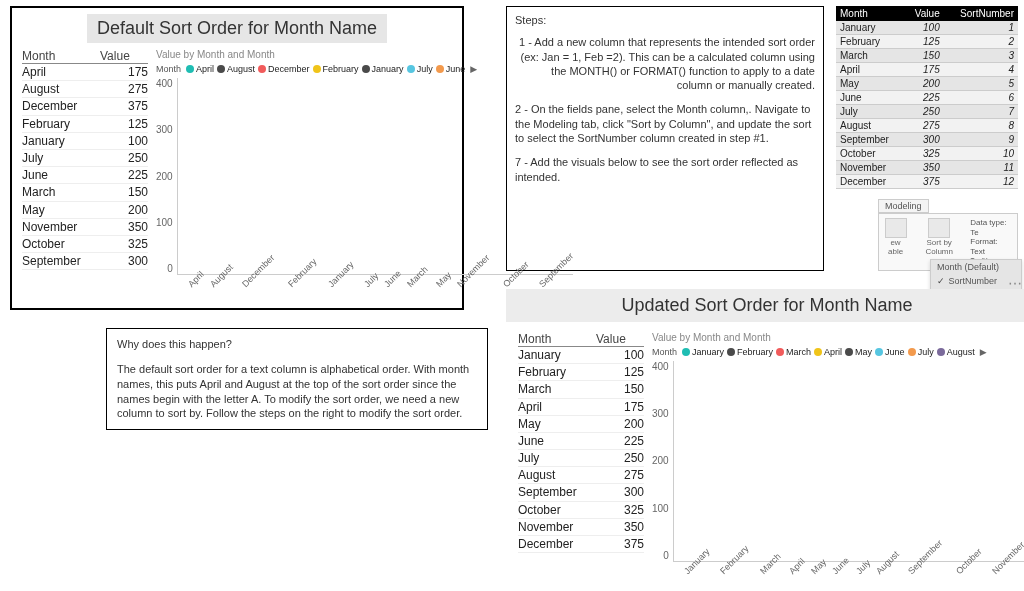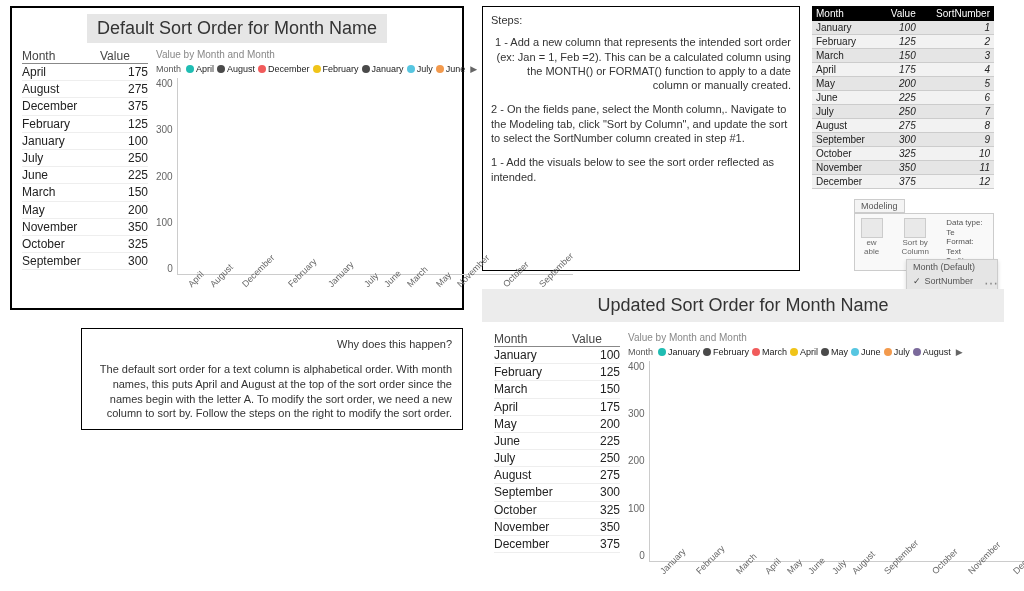--- a/index.html
+++ b/index.html
@@ -57,22 +57,22 @@
     border-left:1px solid #ccc; border-bottom:1px solid #ccc;
     padding:0 2px;
   }
   .bar-col { flex:1; display:flex; flex-direction:column; align-items:center;}
   .bar { width:100%; }
   .x-labels { display:flex; gap:4px; margin-top:2px; margin-left:22px;}
   .x-lab { flex:1; font-size:9px; color:#666; text-align:center; transform:rotate(-45deg); transform-origin:top left; white-space:nowrap; position:relative; left:8px; top:6px; height:26px;}
   
   .explain-box {
     border:1px solid #000;
-    width:360px; margin-left:71px; margin-top:18px; padding:8px 10px;
-    font-size:11px; line-height:1.35; color:#333;text-align:right;
+    width:360px; margin-left:96px; margin-top:18px; padding:8px 10px;
+    font-size:11px; line-height:1.35; color:#333;
   }
   .steps-box {
     border:1px solid #000;
     width:300px; padding:6px 8px;
     font-size:11px; line-height:1.3; color:#333;
   }
   .steps-box .h{ font-size:11px;}
   
   .data-table {
     width:182px; font-size:10px; border-collapse:collapse;
@@ -283,21 +283,21 @@
       <div>The default sort order for a text column is alphabetical order. With month names, this puts April and August at the top of the sort order since the names begin with the letter A. To modify the sort order, we need a new column to sort by. Follow the steps on the right to modify the sort order.</div>
     </div>
   </div>
 
   <div style="flex:1; display:flex; flex-direction:column;">
     <div style="display:flex; gap:12px;">
       <div class="steps-box">
         <div class="h">Steps:</div>
         <div style="margin-top:8px;text-align:right;">1 - Add a new column that represents the intended sort order (ex: Jan = 1, Feb =2). This can be a calculated column using the MONTH() or FORMAT() function to apply to a date column or manually created.</div>
         <div style="margin-top:10px;">2 - On the fields pane, select the Month column,. Navigate to the Modeling tab, click "Sort by Column", and update the sort to select the SortNumber column created in step #1.</div>
-        <div style="margin-top:10px;">1 - Add the visuals below to see the sort order reflected as intended.</div>
+        <div style="margin-top:10px;">7 - Add the visuals below to see the sort order reflected as intended.</div>
       </div>
 
       <div style="display:flex; flex-direction:column;">
         <table class="data-table">
           <thead>
               <tr>
             <th>Month</th>
             <th>Value</th>
             <th>SortNumber</th>
           </tr>

